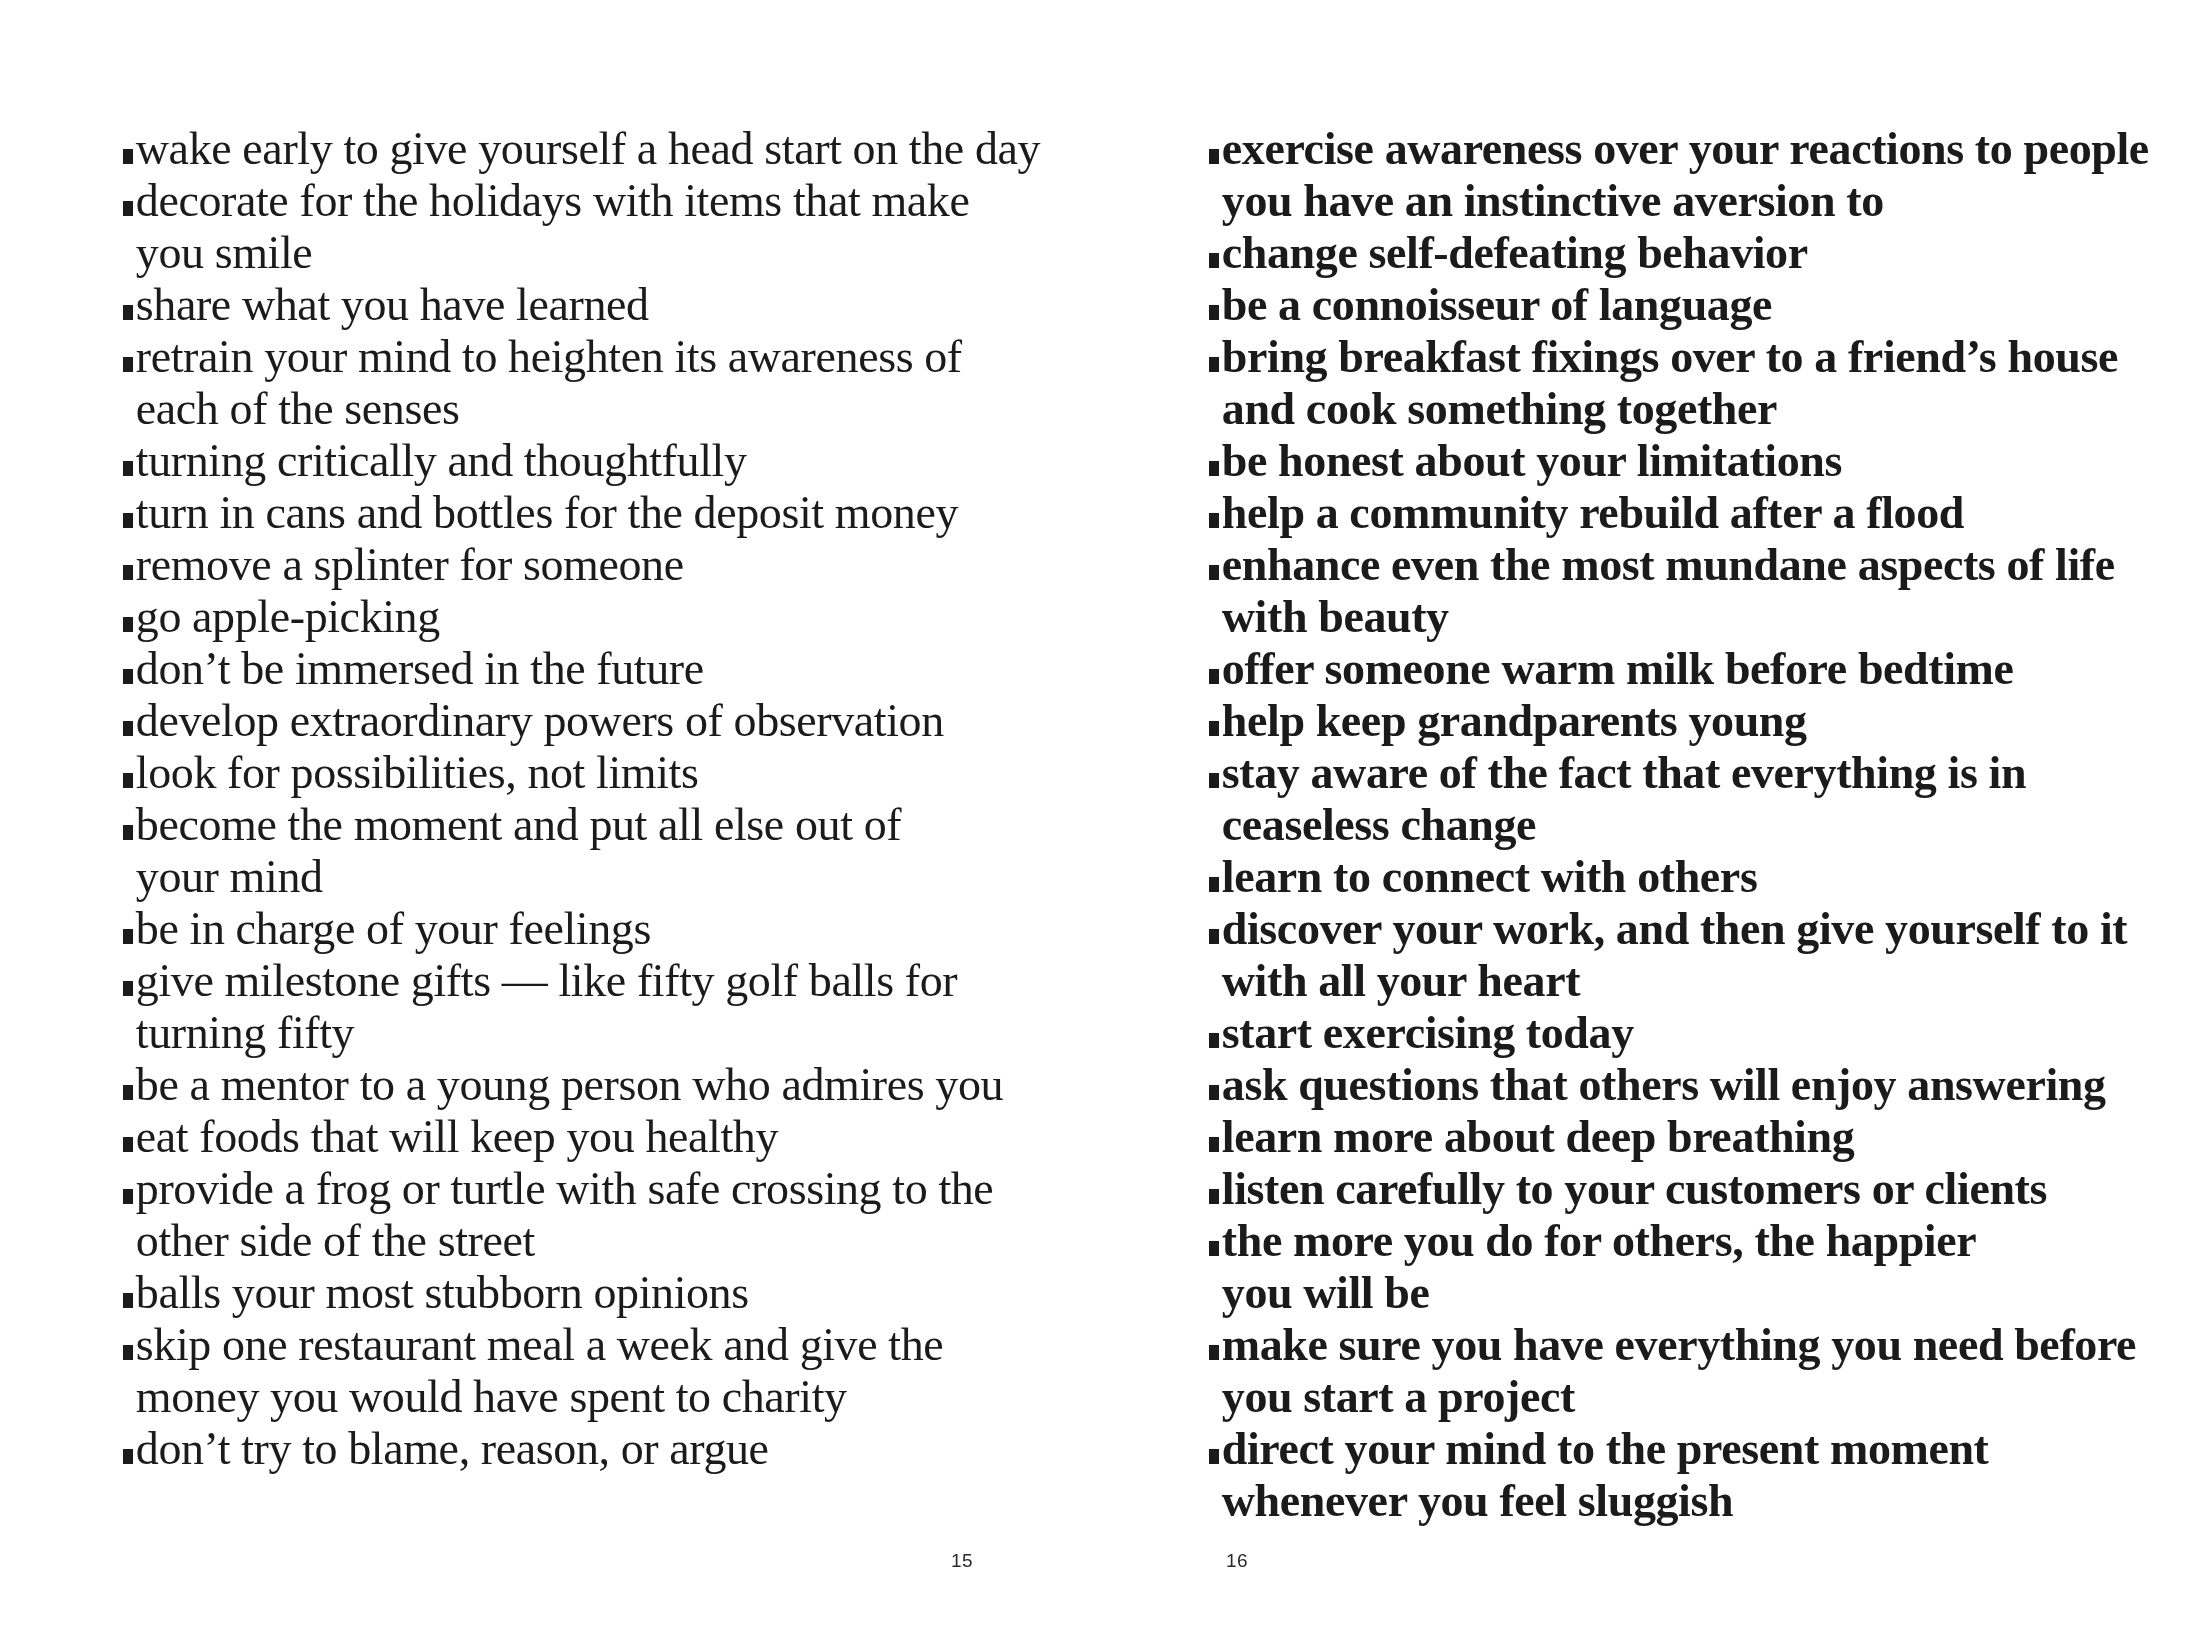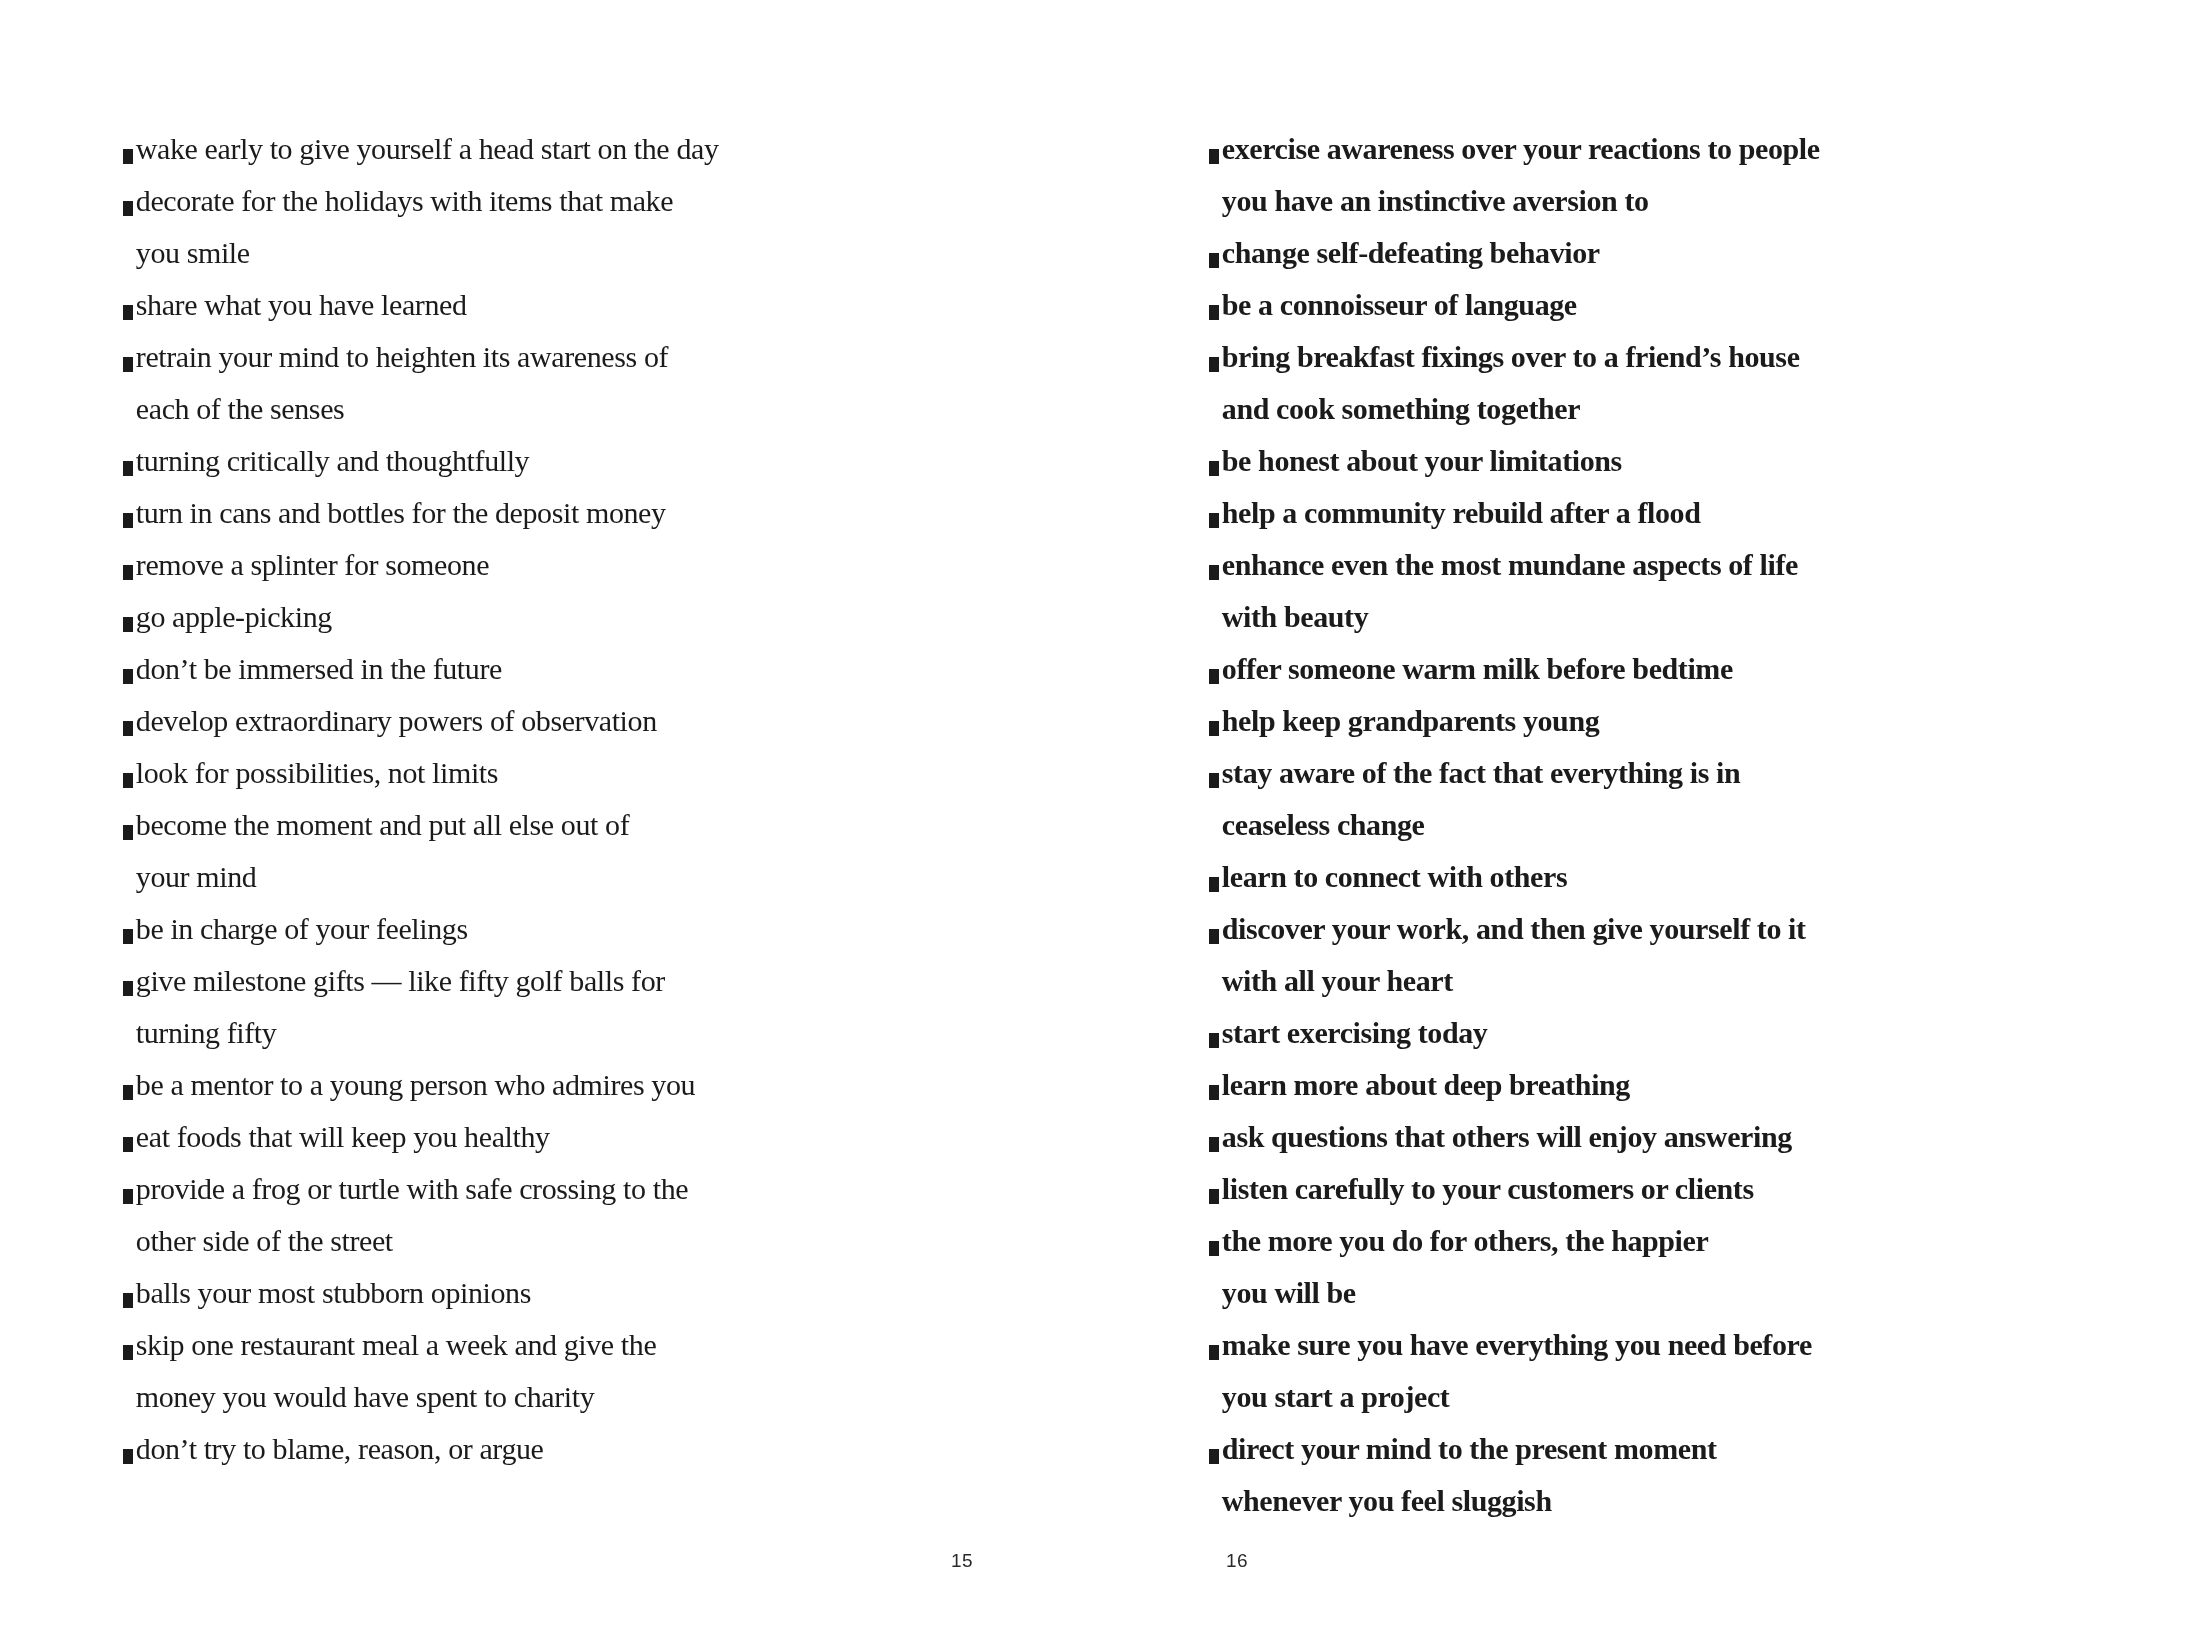--- a/index.html
+++ b/index.html
@@ -22,21 +22,21 @@
   .col-left  { left: 123px;  width: 946px; }
   .col-right { left: 1209px; width: 946px; font-weight: bold; }
   ul.item-list {
     list-style: none;
     margin: 0;
     padding: 0;
   }
   li.item {
     display: flex;
     align-items: flex-start;
-    font-size: 30px;
+    font-size: 46px;
     line-height: 52px;
     letter-spacing: -0.4px;
   }
   .bullet {
     flex: 0 0 auto;
     width: 10px;
     height: 14.7px;
     background: #1b1b1b;
     margin: 26px 2.8px 0 0;
   }
@@ -204,25 +204,25 @@
           <span class="bullet"></span>
           <span class="item-text">discover your work, and then give yourself to it
 with all your heart</span>
         </li>
       <li class="item">
           <span class="bullet"></span>
           <span class="item-text">start exercising today</span>
         </li>
       <li class="item">
           <span class="bullet"></span>
+          <span class="item-text">ask questions that others will enjoy answering</span>
+        </li>
+      <li class="item">
+          <span class="bullet"></span>
           <span class="item-text">learn more about deep breathing</span>
-        </li>
-      <li class="item">
-          <span class="bullet"></span>
-          <span class="item-text">ask questions that others will enjoy answering</span>
         </li>
       <li class="item">
           <span class="bullet"></span>
           <span class="item-text">listen carefully to your customers or clients</span>
         </li>
       <li class="item">
           <span class="bullet"></span>
           <span class="item-text">the more you do for others, the happier
 you will be</span>
         </li>

